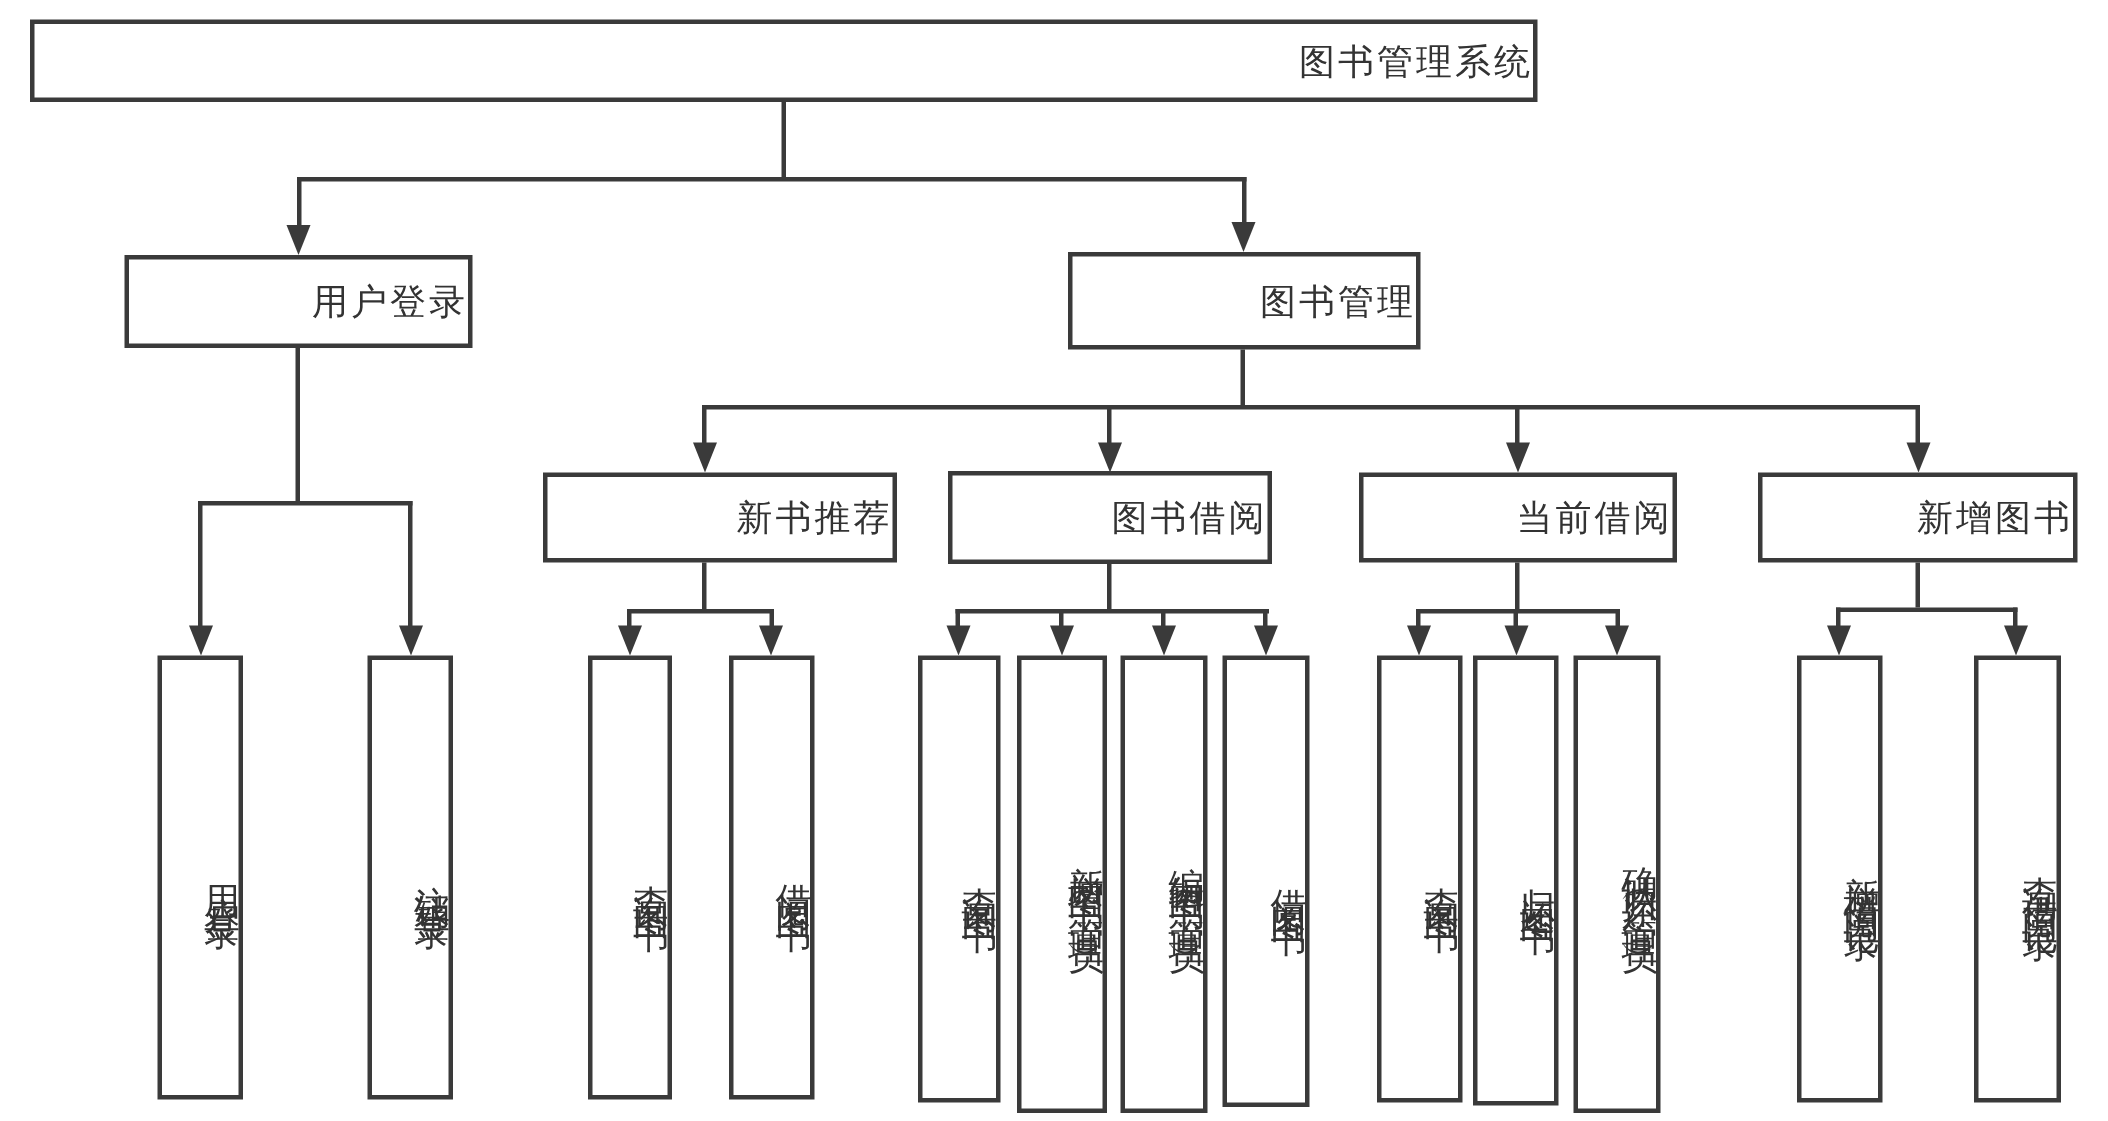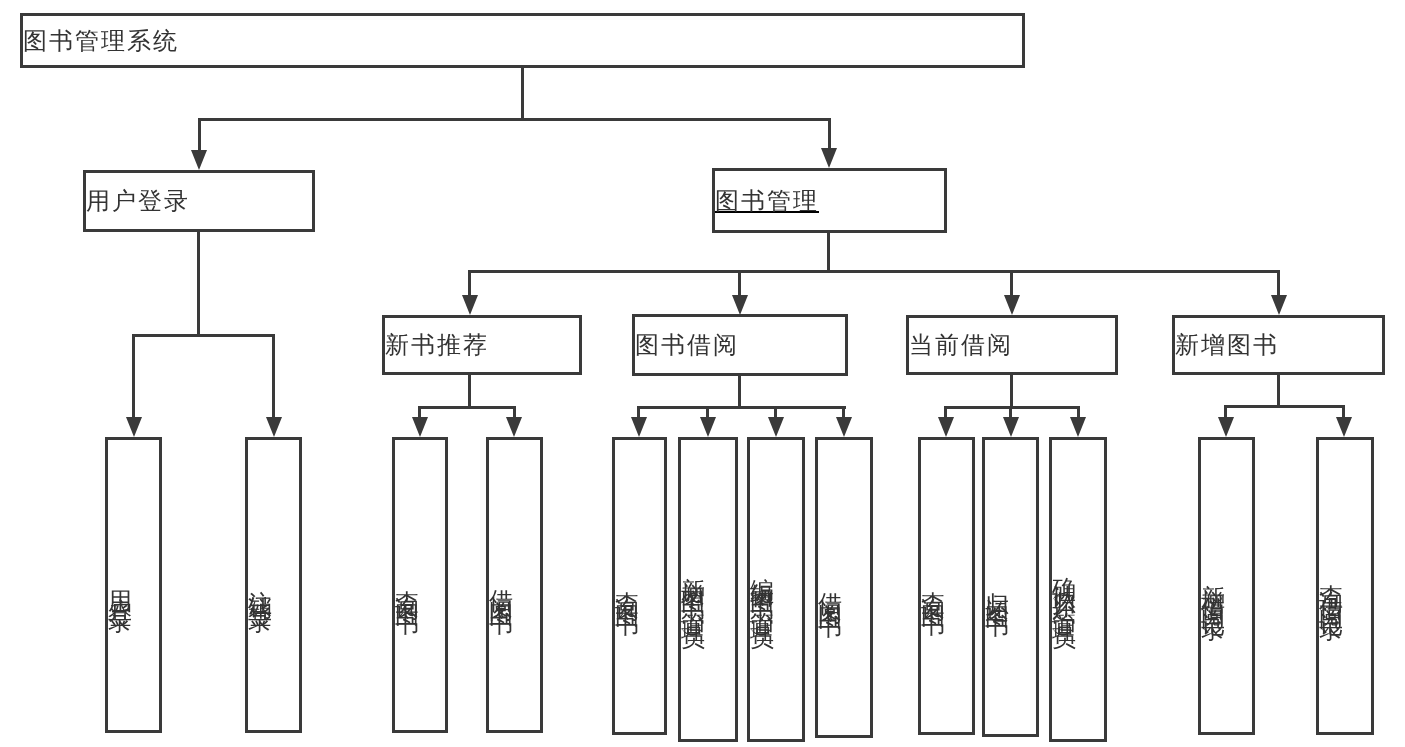--- a/index.html
+++ b/index.html
@@ -14,21 +14,21 @@
     width:1405px;height:747px;
     background:var(--background);
     font-family:"Liberation Sans","DejaVu Sans",sans-serif;
     overflow:hidden;
   }
   .node{
     position:absolute;
     box-sizing:border-box;
     border:3px solid var(--line);
     background:var(--background);
-    display:flex;align-items:center;justify-content:flex-start;
+    display:flex;align-items:center;justify-content:flex-end;
   }
   .node .label{
     color:var(--text);
     font-size:24px;
     letter-spacing:2px;
     white-space:nowrap;
   }
   .leaf .vtext{
     writing-mode:vertical-rl;
     color:var(--text);
@@ -66,21 +66,21 @@
   <div class="vline" style="left:521px;top:68px;height:50px;"></div>
   <div class="hline" style="left:198px;top:118px;width:633px;"></div>
   <div class="vline" style="left:198px;top:118px;height:34px;"></div>
   <div class="arrow" style="left:191px;top:150px;"></div>
   <div class="vline" style="left:828px;top:118px;height:32px;"></div>
   <div class="arrow" style="left:821px;top:148px;"></div>
 
   <div class="node" style="left:83px;top:170px;width:232px;height:62px;">
     <span class="label">用户登录</span>
   </div>
-  <div class="node" style="left:712px;top:168px;width:235px;height:65px;text-decoration:underline;">
+  <div class="node" style="left:712px;top:168px;width:235px;height:65px;">
     <span class="label">图书管理</span>
   </div>
 
   <div class="vline" style="left:197px;top:232px;height:102px;"></div>
   <div class="hline" style="left:132px;top:334px;width:143px;"></div>
   <div class="vline" style="left:132px;top:334px;height:86px;"></div>
   <div class="arrow" style="left:126px;top:417px;"></div>
   <div class="vline" style="left:272px;top:334px;height:86px;"></div>
   <div class="arrow" style="left:266px;top:417px;"></div>
 
@@ -88,21 +88,21 @@
   <div class="hline" style="left:468px;top:270px;width:812px;"></div>
   <div class="vline" style="left:468px;top:270px;height:27px;"></div>
   <div class="arrow" style="left:462px;top:295px;"></div>
   <div class="vline" style="left:738px;top:270px;height:27px;"></div>
   <div class="arrow" style="left:732px;top:295px;"></div>
   <div class="vline" style="left:1010px;top:270px;height:27px;"></div>
   <div class="arrow" style="left:1004px;top:295px;"></div>
   <div class="vline" style="left:1277px;top:270px;height:27px;"></div>
   <div class="arrow" style="left:1271px;top:295px;"></div>
 
-  <div class="node" style="left:382px;top:315px;width:200px;height:60px;">
+  <div class="node" style="left:362px;top:315px;width:236px;height:60px;">
     <span class="label">新书推荐</span>
   </div>
   <div class="node" style="left:906px;top:315px;width:212px;height:60px;">
     <span class="label">当前借阅</span>
   </div>
   <div class="node" style="left:632px;top:314px;width:216px;height:62px;">
     <span class="label">图书借阅</span>
   </div>
   <div class="node" style="left:1172px;top:315px;width:213px;height:60px;">
     <span class="label">新增图书</span>

